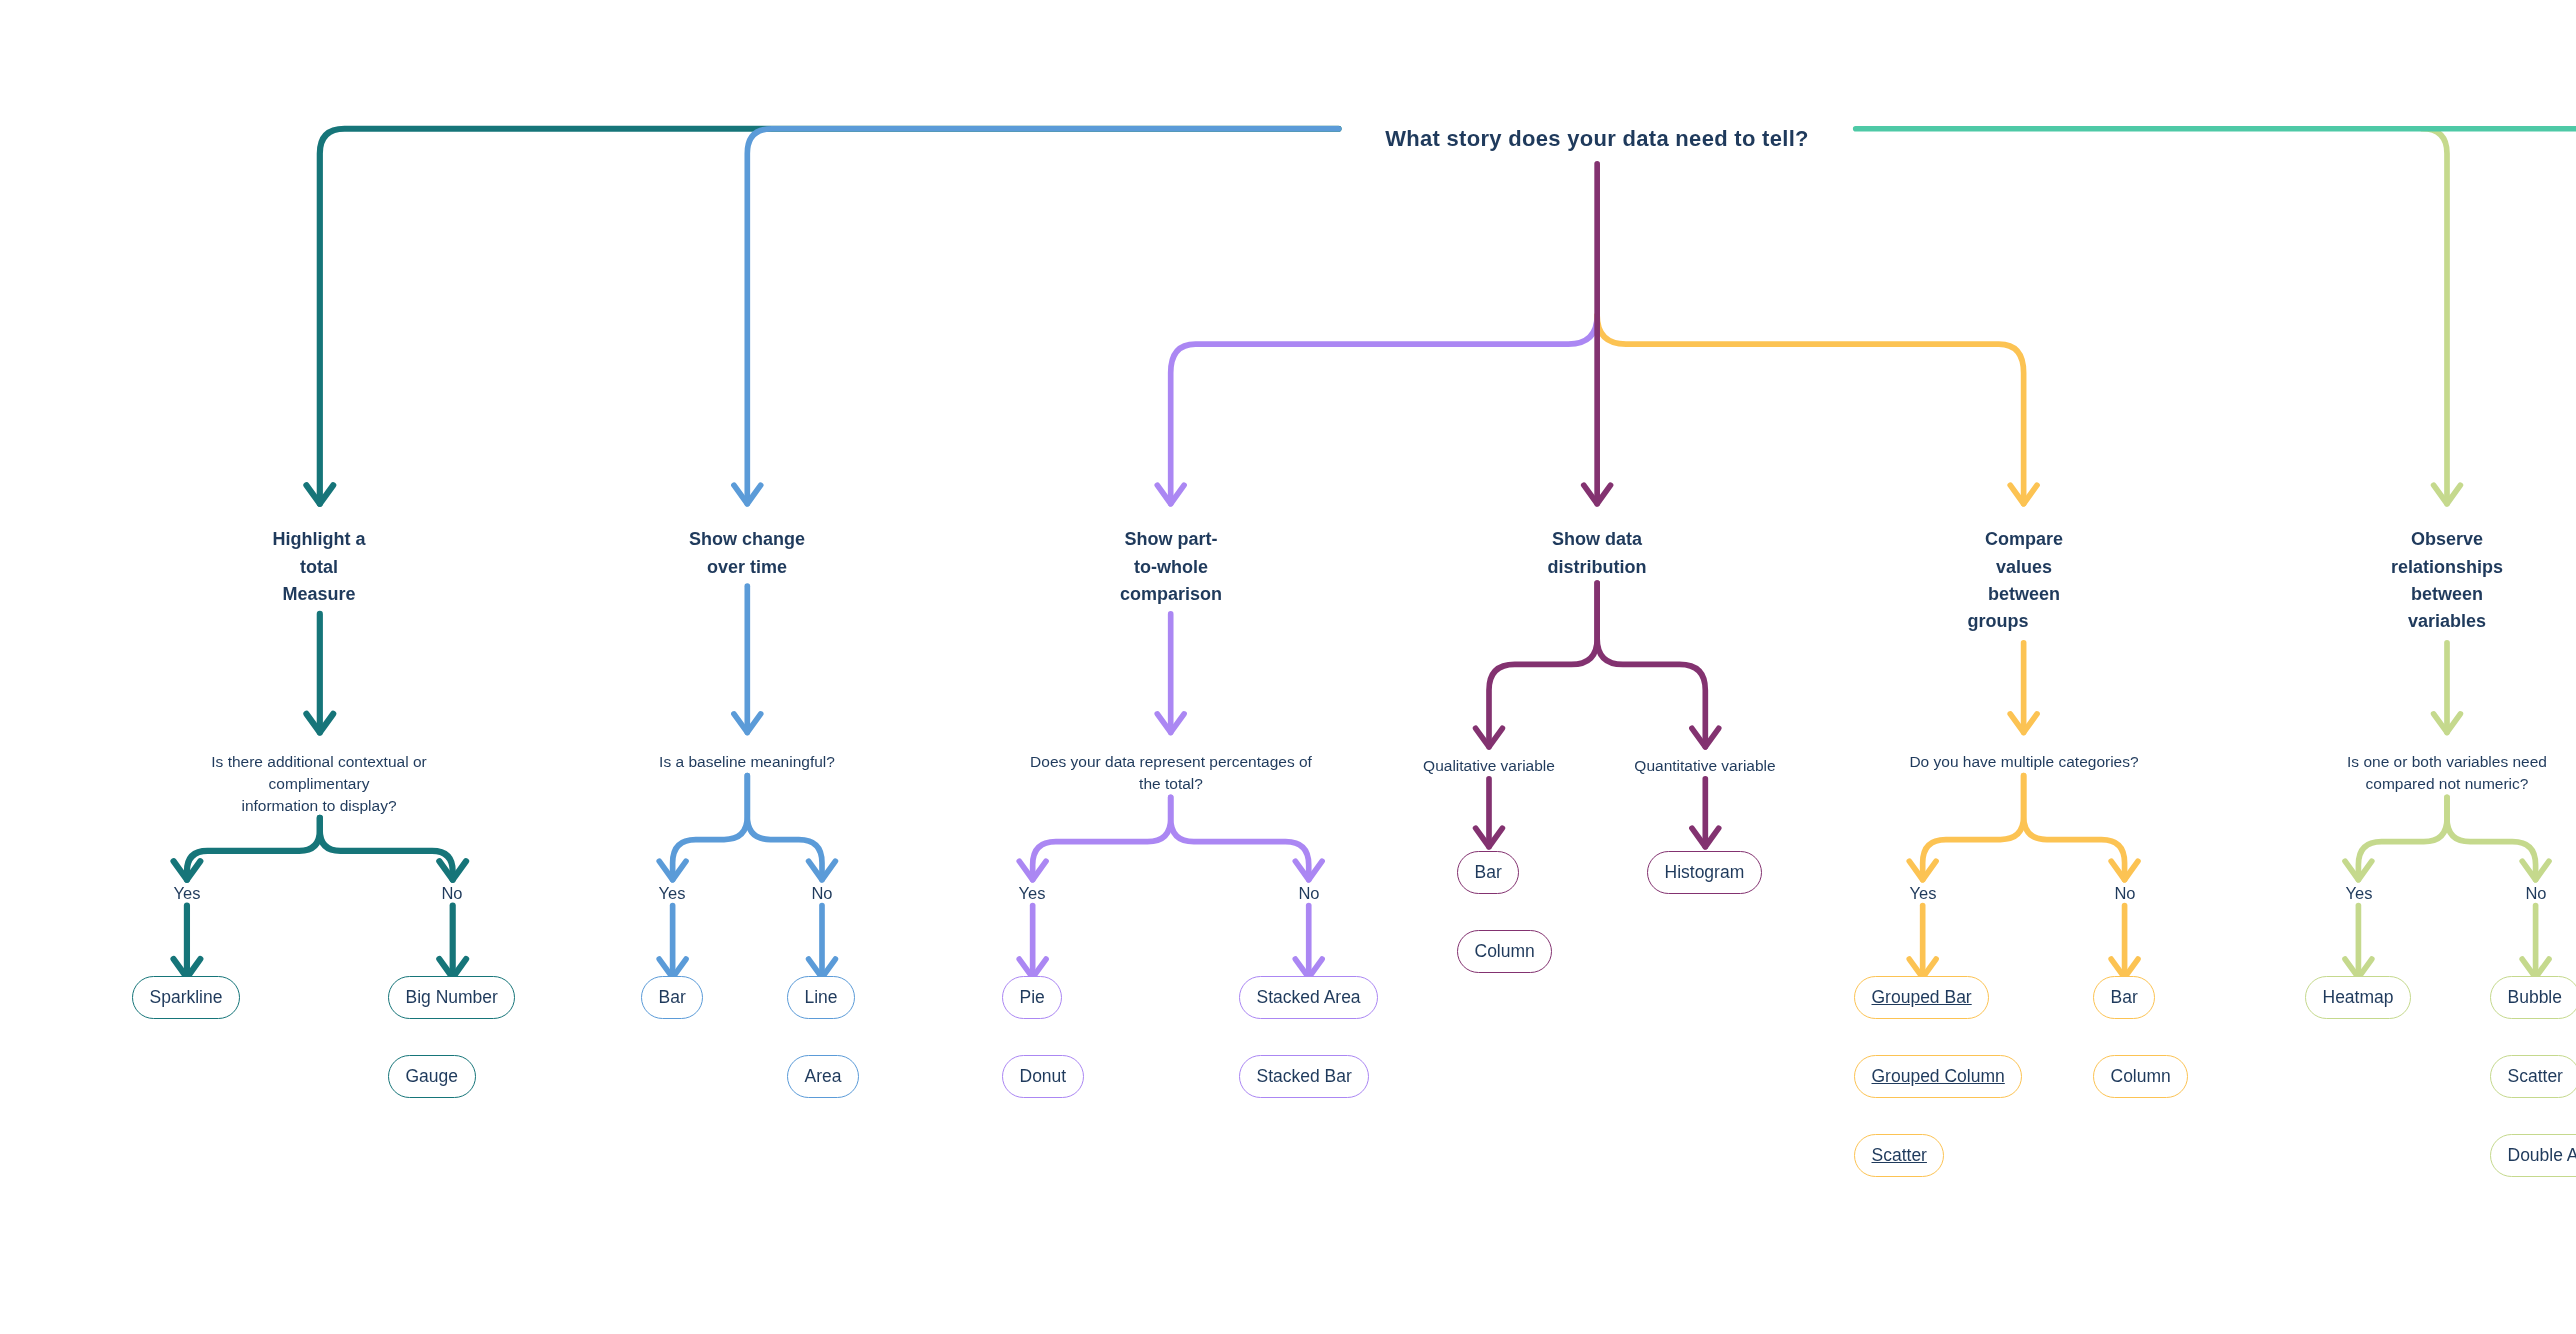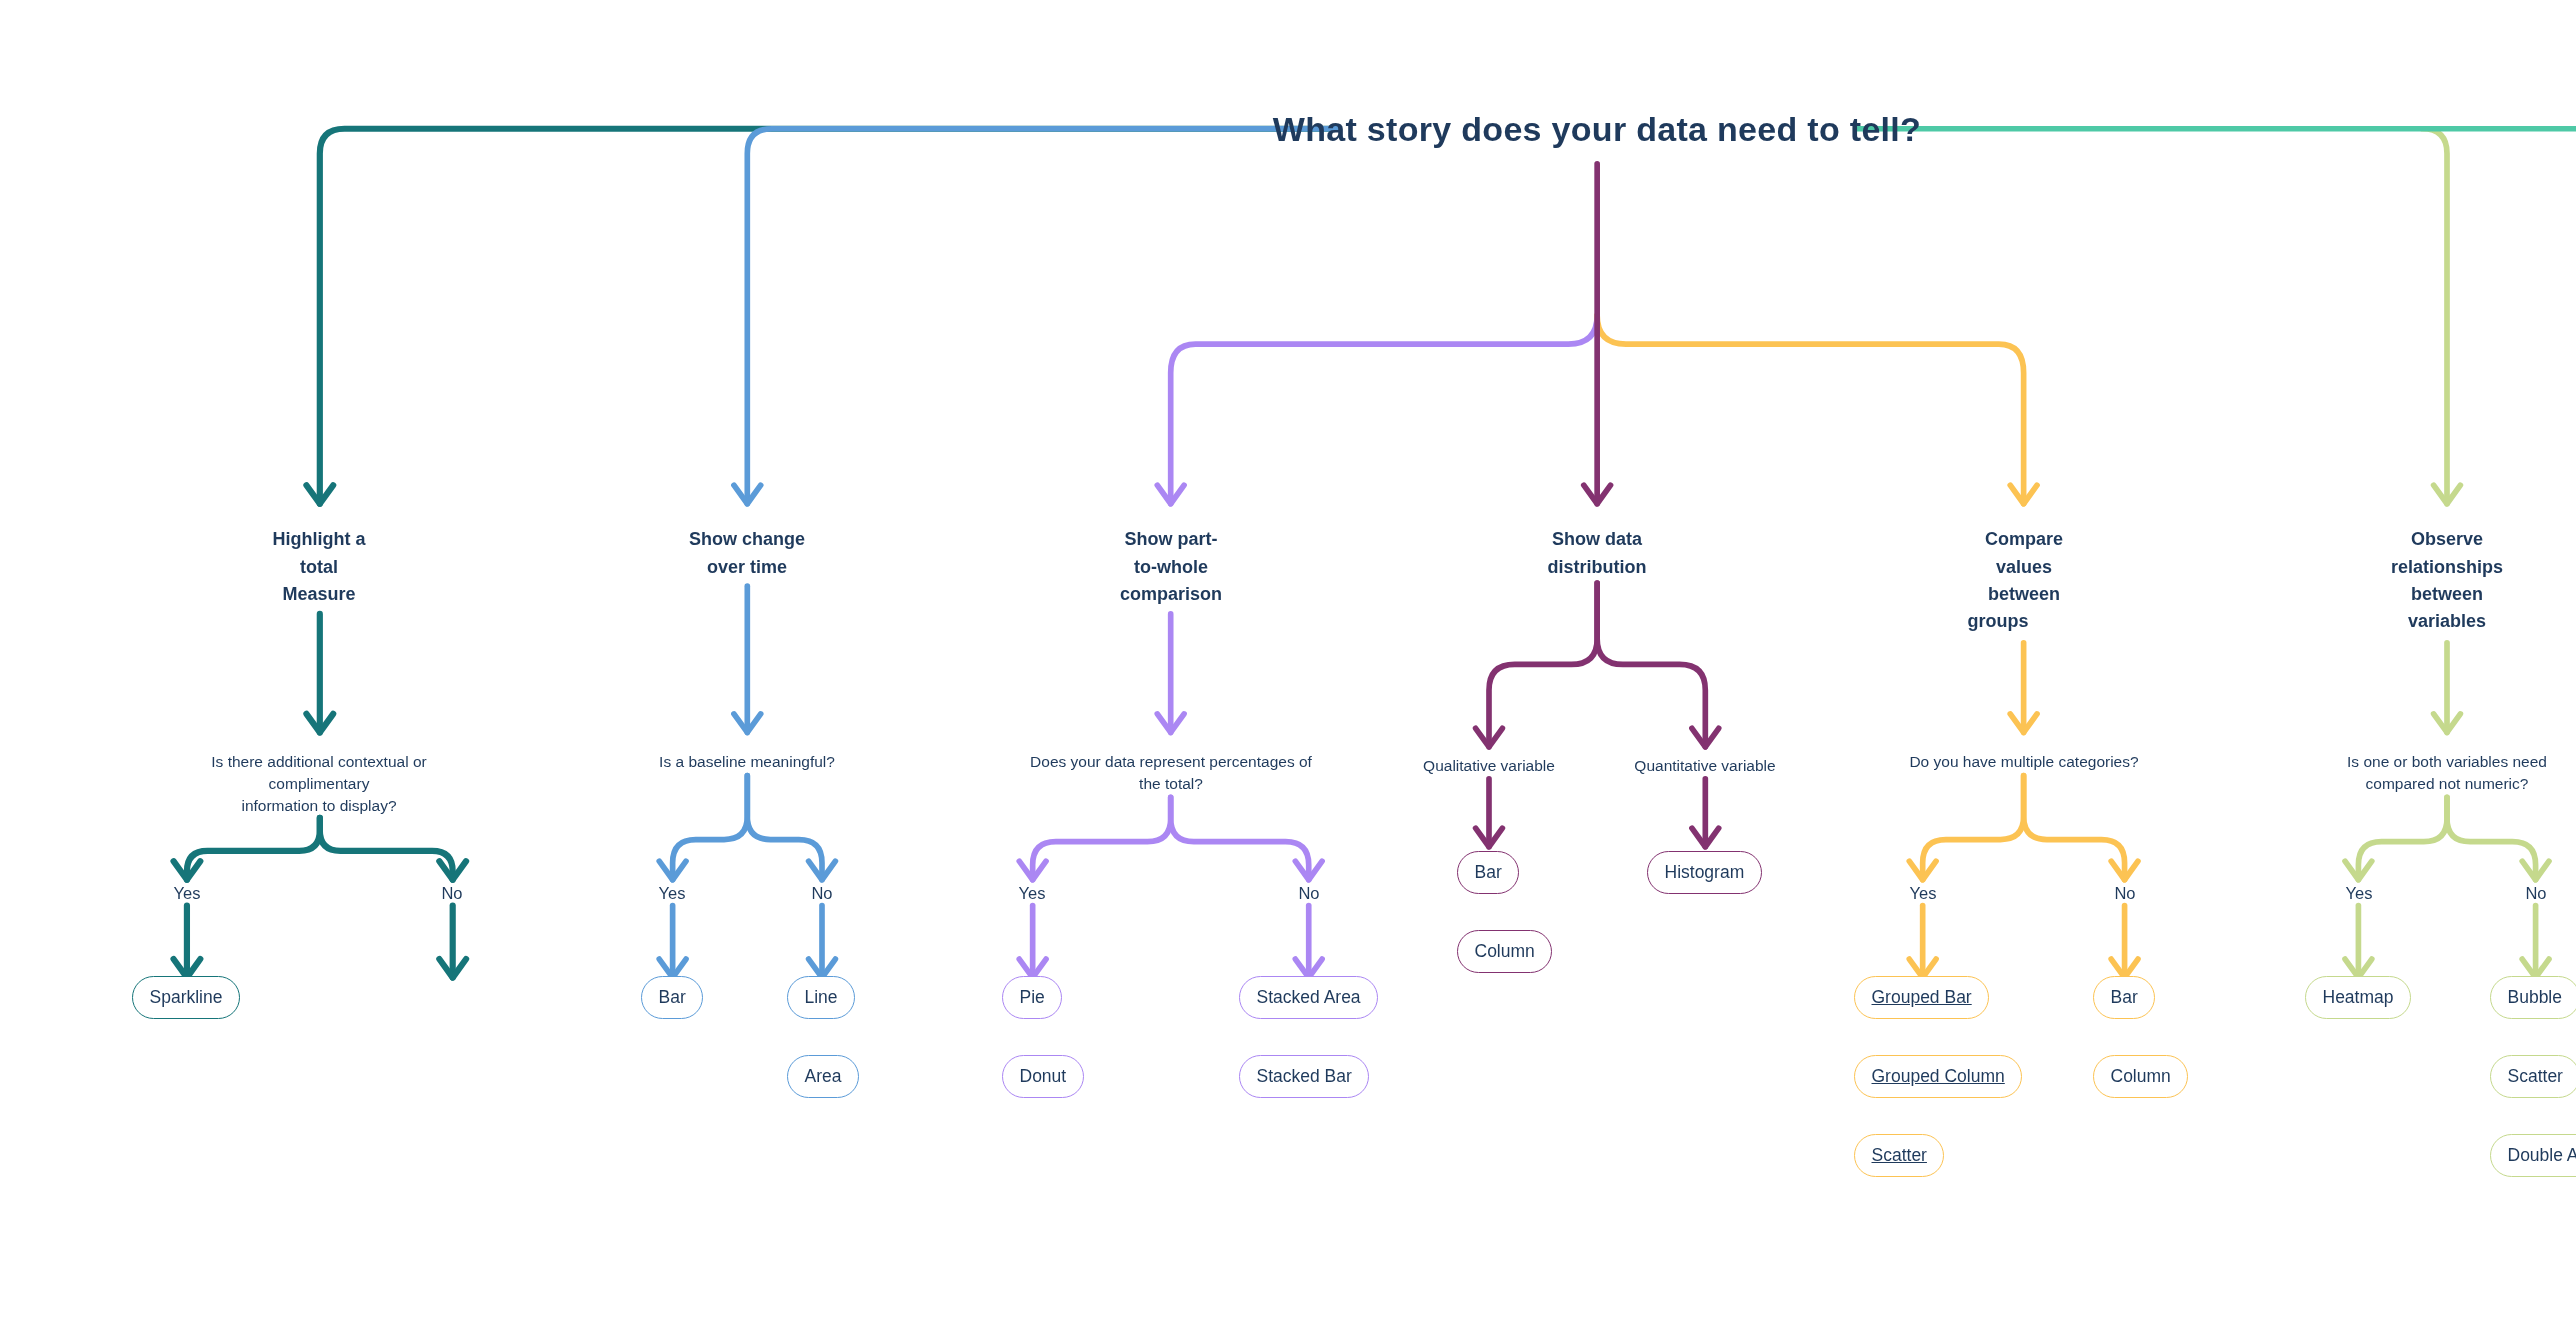--- a/index.html
+++ b/index.html
@@ -1,20 +1,20 @@
 <!DOCTYPE html>
 <html style="font-size:8.2px"><head>
 <meta charset="utf-8">
 <style>
   html,body{margin:0;padding:0;background:#ffffff;}
   body{width:3081px;height:1334px;font-family:"Liberation Sans", sans-serif;}
   .canvas{position:relative;width:3081px;height:1334px;background:#ffffff;overflow:hidden;}
   svg.wires{position:absolute;left:0;top:0;}
   .t{position:absolute;transform:translate(-50%,-50%);white-space:nowrap;font-weight:500;}
-  .title{font-size:34px;font-weight:700;letter-spacing:0.3px;}
+  .title{font-size:22px;font-weight:700;letter-spacing:0.3px;margin-top:10px;}
   .blabel{font-size:18px;font-weight:600;}
   .q{font-size:15.5px;}
   .yn{font-size:16.5px;}
   .sub{font-size:15.5px;}
   .stack{position:absolute;display:flex;flex-direction:column;align-items:flex-start;gap:36px;}
   .pill{display:flex;align-items:center;justify-content:center;height:43px;padding:0 16.5px;
         border:1.5px solid #999;border-radius:21.6px;background:#ffffff;font-size:17.5px;
         font-weight:500;width:max-content;box-sizing:border-box;}
 </style>
 </head>
@@ -126,20 +126,24 @@
   <div class="t blabel" style="left:319px;top:567px;">total</div>
   <div class="t blabel" style="left:319px;top:594px;">Measure</div>
   <div class="t q" style="left:319px;top:762px;">Is there additional contextual or</div>
   <div class="t q" style="left:319px;top:784px;">complimentary</div>
   <div class="t q" style="left:319px;top:806px;">information to display?</div>
   <div class="t yn" style="left:187px;top:893px;">Yes</div>
   <div class="t yn" style="left:452px;top:893px;">No</div>
   <div class="stack" style="top: 976px; left: 132px;">
     <div class="pill" style="border-color: rgb(22, 117, 121);">Sparkline</div>
   </div>
+  <div class="stack" style="top: 976px; left: 388px;">
+    <div class="pill" style="border-color: rgb(22, 117, 121);">Big Number</div>
+    <div class="pill" style="border-color: rgb(22, 117, 121);">Gauge</div>
+  </div>
 
   <div class="t blabel" style="left:747px;top:539px;">Show change</div>
   <div class="t blabel" style="left:747px;top:567px;">over time</div>
   <div class="t q" style="left:747px;top:762px;">Is a baseline meaningful?</div>
   <div class="t yn" style="left:672px;top:893px;">Yes</div>
   <div class="t yn" style="left:822px;top:893px;">No</div>
   <div class="stack" style="top: 976px; left: 641px;">
     <div class="pill" style="border-color: rgb(91, 155, 216);">Bar</div>
   </div>
   <div class="stack" style="top: 976px; left: 787px;">

